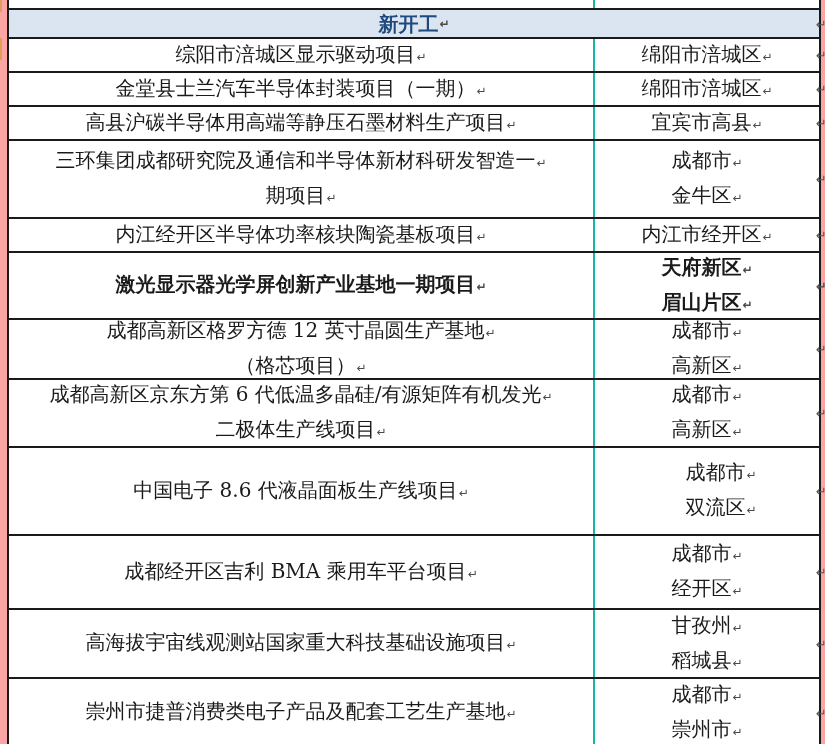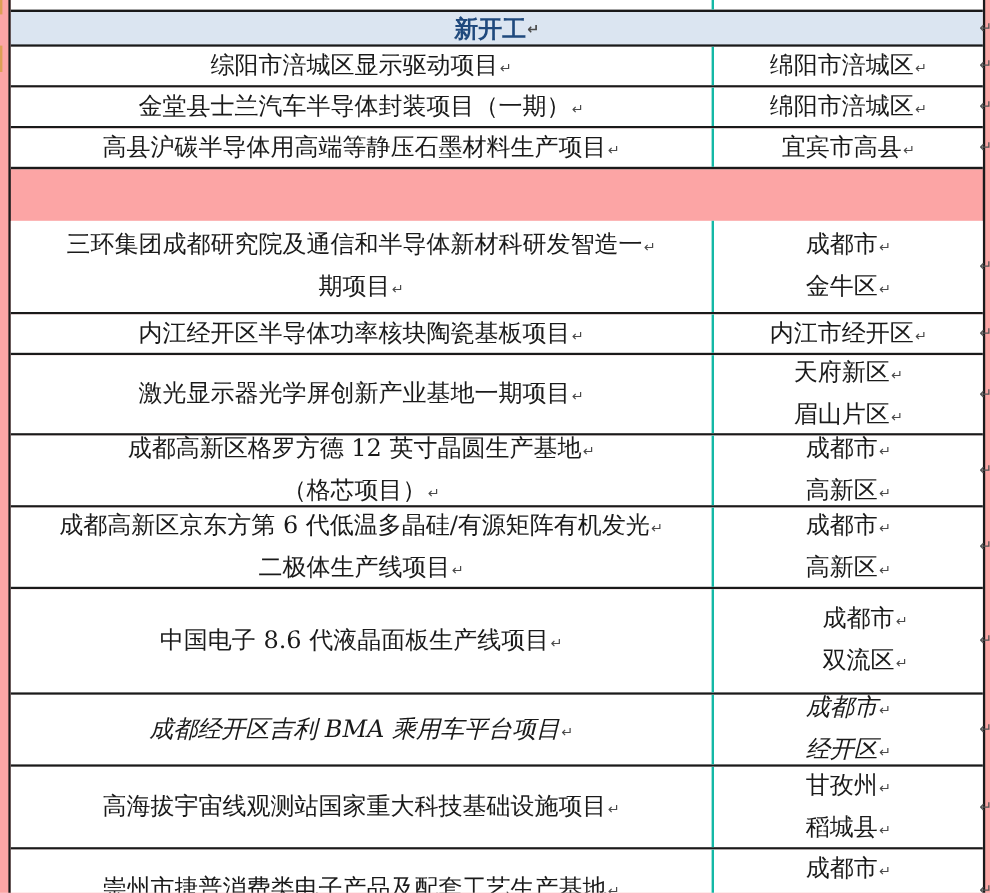--- a/index.html
+++ b/index.html
@@ -130,41 +130,41 @@
         </div>
         <div class="t-row" style="height: 34px;">
           <div class="c-left">
             <div class="line"><span>高县沪碳半导体用高端等静压石墨材料生产项目</span><span class="pilcrow">↵</span></div>
           </div>
           <div class="c-right">
             <div class="line"><span>宜宾市高县</span><span class="pilcrow">↵</span></div>
           </div>
           <span class="row-end">↵</span>
         </div>
-        <div class="t-row" style="height: 78px; margin-top: 43px;">
+        <div class="t-row" style="height: 78px;">
           <div class="c-left">
             <div class="line"><span>三环集团成都研究院及通信和半导体新材科研发智造一</span><span class="pilcrow">↵</span></div>
             <div class="line"><span>期项目</span><span class="pilcrow">↵</span></div>
           </div>
           <div class="c-right">
             <div class="line"><span>成都市</span><span class="pilcrow">↵</span></div>
             <div class="line"><span>金牛区</span><span class="pilcrow">↵</span></div>
           </div>
           <span class="row-end">↵</span>
         </div>
         <div class="t-row" style="height: 34px;">
           <div class="c-left">
             <div class="line"><span>内江经开区半导体功率核块陶瓷基板项目</span><span class="pilcrow">↵</span></div>
           </div>
           <div class="c-right">
             <div class="line"><span>内江市经开区</span><span class="pilcrow">↵</span></div>
           </div>
           <span class="row-end">↵</span>
         </div>
-        <div class="t-row" style="height: 67px;">
+        <div class="t-row" style="height: 67px; font-weight: bold;">
           <div class="c-left">
             <div class="line"><span>激光显示器光学屏创新产业基地一期项目</span><span class="pilcrow">↵</span></div>
           </div>
           <div class="c-right">
             <div class="line"><span>天府新区</span><span class="pilcrow">↵</span></div>
             <div class="line"><span>眉山片区</span><span class="pilcrow">↵</span></div>
           </div>
           <span class="row-end">↵</span>
         </div>
         <div class="t-row" style="height: 60px;">
@@ -192,21 +192,21 @@
         <div class="t-row" style="height: 88px; gap: 28px;">
           <div class="c-left">
             <div class="line"><span>中国电子 8.6 代液晶面板生产线项目</span><span class="pilcrow">↵</span></div>
           </div>
           <div class="c-right">
             <div class="line"><span>成都市</span><span class="pilcrow">↵</span></div>
             <div class="line"><span>双流区</span><span class="pilcrow">↵</span></div>
           </div>
           <span class="row-end">↵</span>
         </div>
-        <div class="t-row" style="height: 60px; font-style: italic;">
+        <div class="t-row" style="height: 74px;">
           <div class="c-left">
             <div class="line"><span>成都经开区吉利 BMA 乘用车平台项目</span><span class="pilcrow">↵</span></div>
           </div>
           <div class="c-right">
             <div class="line"><span>成都市</span><span class="pilcrow">↵</span></div>
             <div class="line"><span>经开区</span><span class="pilcrow">↵</span></div>
           </div>
           <span class="row-end">↵</span>
         </div>
         <div class="t-row" style="height: 69px;">

